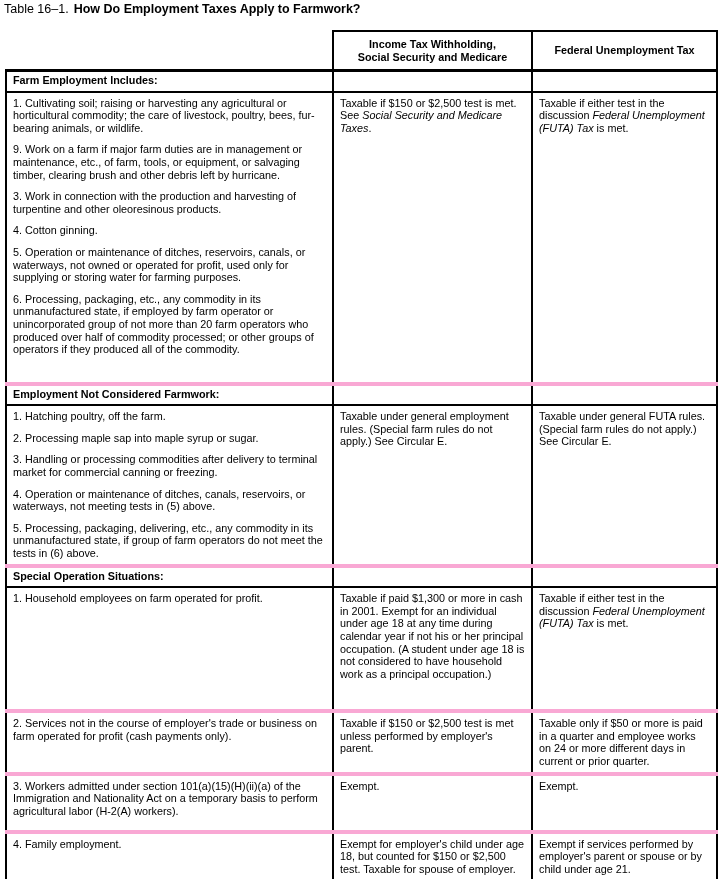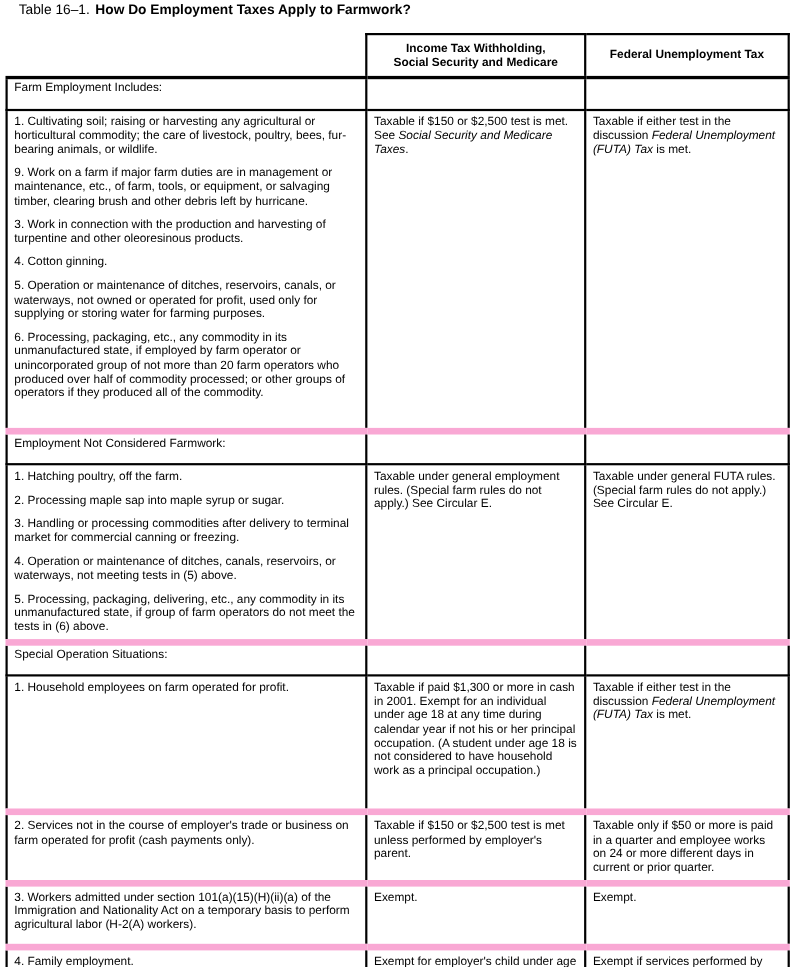--- a/index.html
+++ b/index.html
@@ -14,21 +14,21 @@
   }
   #page {
     position: relative;
     width: 721px;
     height: 879px;
     overflow: hidden;
   }
   #title {
     position: absolute;
     top: 2px;
-    left: 17px;
+    left: 4px;
     font-size: 12.5px;
     white-space: nowrap;
     letter-spacing: 0;
   }
   #title .prefix { font-weight: normal; }
   #title .main   { font-weight: bold; margin-left: 5px; }
 
   table.doc {
     position: absolute;
     top: 30px;
@@ -58,31 +58,31 @@
     line-height: 13px;
     padding: 2px 4px;
   }
 
   
   tr.sechdr td {
     border-top: 3px solid #000;
     border-bottom: 2px solid #000;
     border-left: 2px solid #000;
     border-right: 2px solid #000;
-    font-weight: normal;
+    font-weight: bold;
     height: 12px;
-    padding: 2px 6px 12px 6px;
+    padding: 2px 6px 4px 6px;
     vertical-align: middle;
   }
 
   
   tr.content td {
     border-left: 2px solid #000;
     border-right: 2px solid #000;
-    border-bottom: 6px solid #f9a8d4;
+    border-bottom: 4px solid #f9a8d4;
   }
   tr.last td { border-bottom: 3px solid #000; }
 
   tr.r-s1  { height: 292px; }
   tr.r-s2  { height: 160px; }
   tr.r-s3a { height: 124px; }
   tr.r-s3b { height: 56px; }
   tr.r-s3c { height: 58px; }
   tr.r-s3d { height: 58px; }
 </style>

